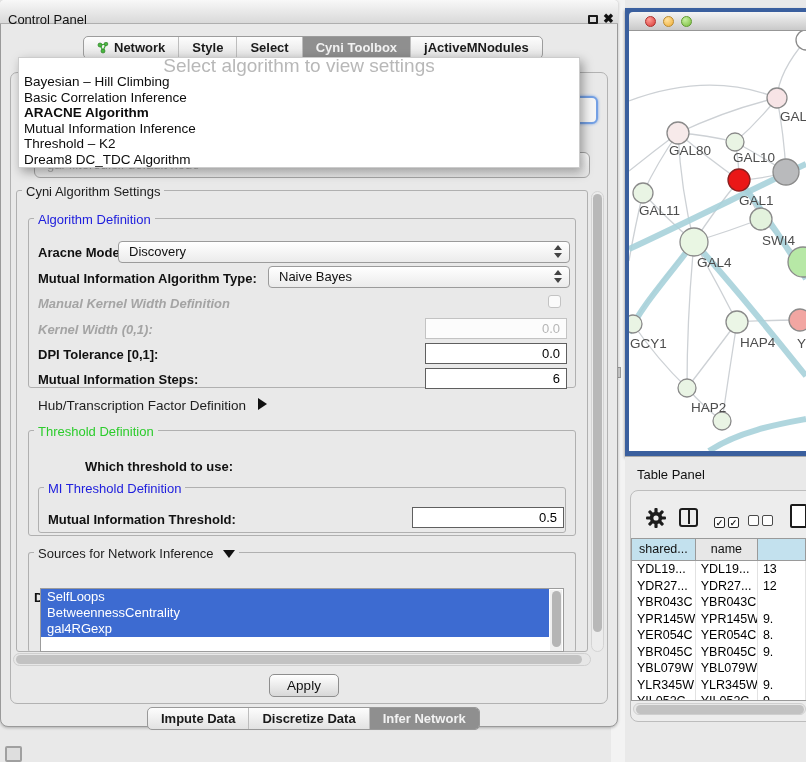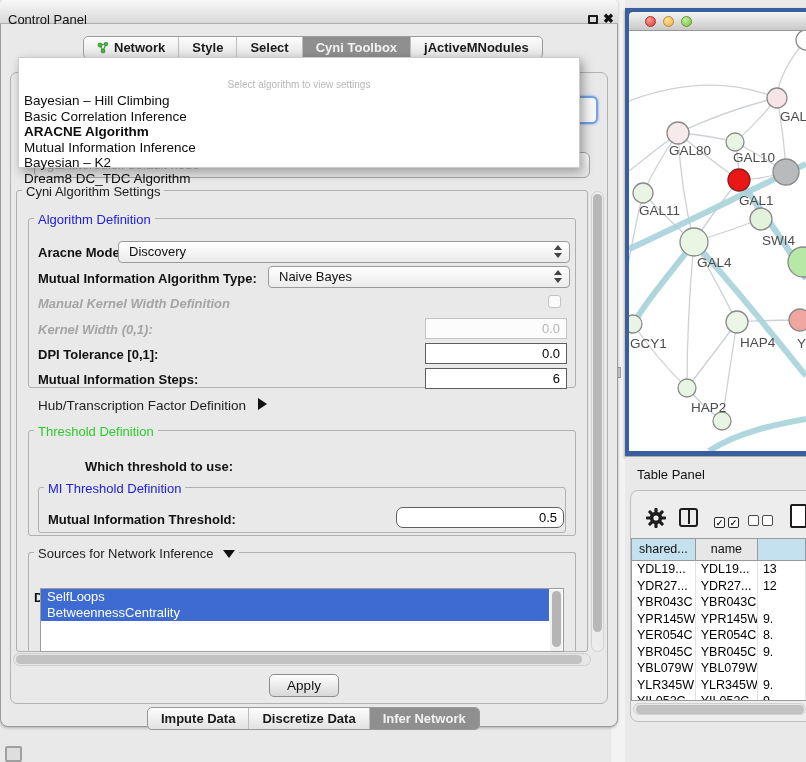--- a/index.html
+++ b/index.html
@@ -33,21 +33,21 @@
   
   #ghost-combo { left:34px; top:152px; width:556px; height:26px; border:1px solid #a6a6a6;
     border-radius:6px; background:linear-gradient(#ffffff,#e4e4e4); z-index:1;
     font-size:13px; color:#adadad; line-height:24px; padding-left:12px; }
   #focus-fragment { left:558px; top:96px; width:40px; height:28px; border:2px solid #74a0e4;
     border-radius:6px; background:#f6f6f6; box-shadow:0 0 3px #74a0e4; z-index:1; }
 
   
   #algo-dropdown { left:18px; top:57px; width:562px; height:111px; background:#ffffff;
     border:1px solid #cccccc; box-shadow:3px 4px 10px rgba(0,0,0,.35); z-index:6; }
-  #algo-dropdown .dd-header { text-align:center; color:#b8b8b8; font-size:10px; height:16px; line-height:16px; margin-top:19px; }
+  #algo-dropdown .dd-header { text-align:center; color:#b8b8b8; font-size:19px; height:16px; line-height:16px; margin-top:0; }
   #algo-dropdown .dd-item { font-size:13.5px; color:#0c0c0c; height:15.5px; line-height:15.5px; padding-left:5px; white-space:nowrap; }
   #algo-dropdown .dd-item.bold { font-weight:bold; }
 
   
   .group { border:1px solid #b0b0b0; border-radius:3px; }
   .group-title { position:absolute; background:#e9e9e9; padding:0 4px; font-size:13px; white-space:nowrap; }
   .title-blue { color:#2020dd; }
   .title-green { color:#2ccc2c; }
   .title-dark { color:#1d1d1d; }
 
@@ -169,21 +169,21 @@
 
   <div class="abs" id="focus-fragment"></div>
   <div class="abs" id="ghost-combo">gal-filtered.sif default node</div>
 
   <div class="abs" id="algo-dropdown">
     <div class="dd-header">Select algorithm to view settings</div>
     <div class="dd-item">Bayesian – Hill Climbing</div>
     <div class="dd-item">Basic Correlation Inference</div>
     <div class="dd-item bold">ARACNE Algorithm</div>
     <div class="dd-item">Mutual Information Inference</div>
-    <div class="dd-item">Bayesian – K2</div>
+    <div class="dd-item">Threshold – K2</div>
     <div class="dd-item">Dream8 DC_TDC Algorithm</div>
   </div>
 
   <div class="abs group" style="left:16px;top:190px;width:572px;height:462px;"></div>
   <div class="group-title title-dark" style="left:22px;top:184px;">Cyni Algorithm Settings</div>
 
   <div class="abs vtrack" style="left:591px;top:191px;width:13px;height:461px;">
     <div class="vthumb" style="top:2px;height:438px;"></div>
   </div>
 
@@ -227,32 +227,33 @@
 
   <div class="abs group" style="left:28px;top:430px;width:548px;height:106px;"></div>
   <div class="group-title title-green" style="left:34px;top:424px;">Threshold Definition</div>
 
   <div class="flabel" style="left:85px;top:459px;">Which threshold to use:</div>
 
   <div class="abs group" style="left:38px;top:487px;width:528px;height:46px;"></div>
   <div class="group-title title-blue" style="left:44px;top:481px;">MI Threshold Definition</div>
 
   <div class="flabel" style="left:48px;top:512px;">Mutual Information Threshold:</div>
-  <div class="field" style="left:396px;top:507px;width:168px;border-radius:7px;">0.5</div>
+  <div class="field" style="left:412px;top:507px;width:152px;">0.5</div>
 
   <div class="abs group" style="left:28px;top:552px;width:548px;height:100px;border-bottom:none;"></div>
   <div class="group-title title-dark" style="left:34px;top:546px;">
     <span>Sources for Network Inference</span>
     <span class="tri-down" style="margin-left:6px;"></span>
   </div>
   <div class="flabel" style="left:34px;top:571px;margin-top:19px;">Data Attributes</div>
 
   <div class="abs" id="attr-list">
     <div class="attr-item">SelfLoops</div>
     <div class="attr-item">BetweennessCentrality</div>
+    <div class="attr-item">gal4RGexp</div>
     <div id="attr-scroll">
         <div id="attr-thumb"></div>
       </div>
   </div>
 
   <div class="abs htrack" style="left:13px;top:653px;width:578px;height:13px;">
     <div class="hthumb" style="left:2px;width:566px;"></div>
   </div>
 
   <div class="abs" id="apply-btn">Apply</div>

